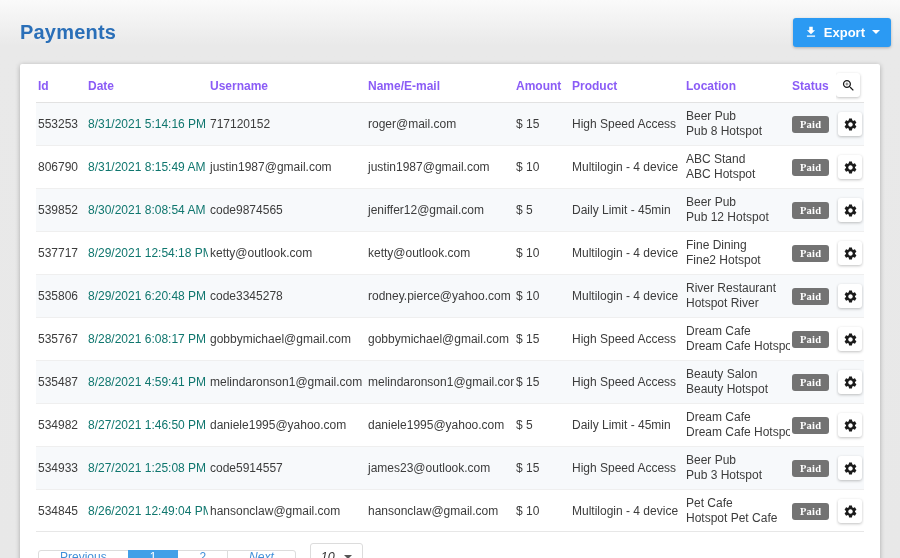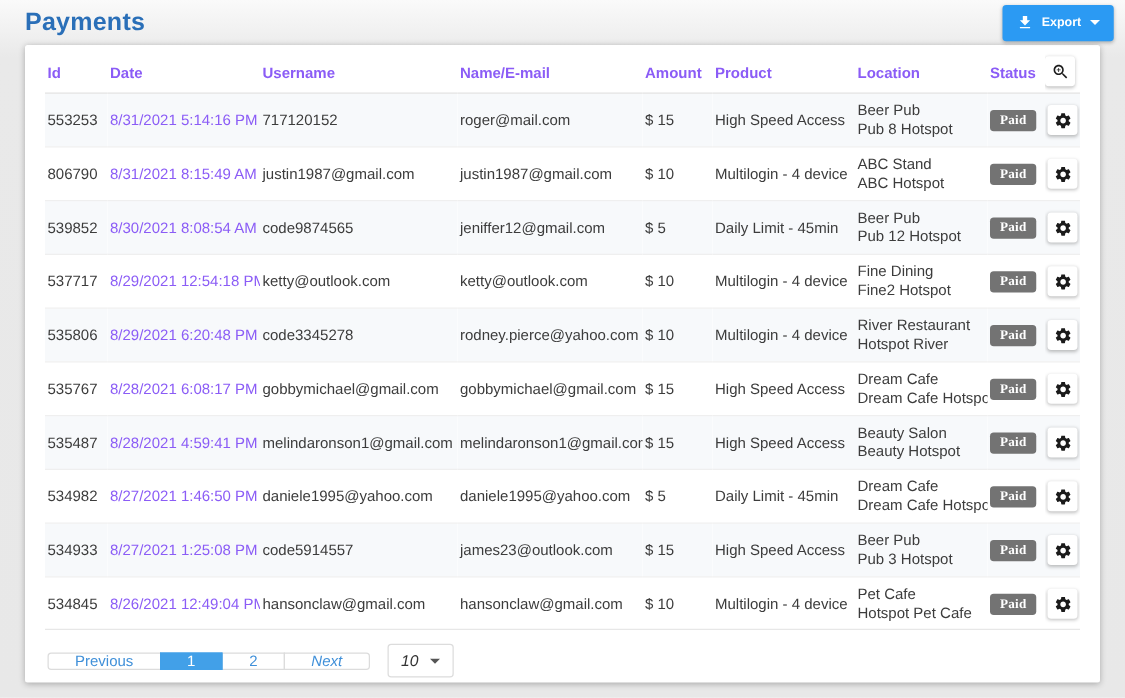--- a/index.html
+++ b/index.html
@@ -4,27 +4,27 @@
 <style>
   * { box-sizing: border-box; }
   html, body {
     margin: 0; padding: 0;
     width: 900px; height: 558px; overflow: hidden;
     font-family: "Liberation Sans", sans-serif;
     background: linear-gradient(180deg, #fafafa 0px, #e9e9e9 46px, #e8e8e8 100%);
   }
   
   .top-bar {
-    height: 36px; display: flex; align-items: center;
+    height: 64px; display: flex; align-items: center;
     justify-content: space-between; padding: 0 9px 0 20px;
   }
   .page-title { font-size: 20px; font-weight: bold; color: #2a6fb8; letter-spacing: .2px; }
   .export-btn {
     background: #2b9af3; color: #fff; border: none; border-radius: 3px;
-    height: 29px; padding: 0 11px; font-size: 10px; font-weight: bold;
+    height: 29px; padding: 0 11px; font-size: 13px; font-weight: bold;
     display: flex; align-items: center; gap: 6px; cursor: pointer;
     box-shadow: 0 1px 3px rgba(0,0,0,.25);
     font-family: "Liberation Sans", sans-serif;
   }
   .export-btn svg { display: block; }
   .caret-down {
     width: 0; height: 0; border-left: 4px solid transparent;
     border-right: 4px solid transparent; border-top: 4px solid #fff;
     display: inline-block; margin-left: 1px;
   }
@@ -45,21 +45,21 @@
   }
   thead th.th-actions { padding: 5px 0 5px; }
   tbody td {
     font-size: 12px; color: #3c3c3c; padding: 6px 4px 6px 2px;
     vertical-align: middle; border-bottom: 1px solid #efefef;
     height: 41px; white-space: nowrap; overflow: hidden;
   }
   tbody tr:nth-child(odd) { background: #f7f9fb; }
   tbody tr:nth-child(even) { background: #ffffff; }
   tbody tr:last-child td { border-bottom: none; }
-  .date-link { color: #8b5cf6; text-decoration: none; cursor: pointer; }
+  .date-link { color: #0f766e; text-decoration: none; cursor: pointer; }
   .loc-line { line-height: 15px; }
   .badge {
     background: #737373; color: #fff; font-size: 10.5px; font-weight: bold;
     padding: 3px 8px; border-radius: 3px; display: inline-block; letter-spacing: .2px; font-family: Liberation Serif, serif;
   }
   .icon-btn {
     width: 24px; height: 24px; background: #fff; border: none; border-radius: 3px;
     box-shadow: 0 1px 3px rgba(0,0,0,.25); display: flex; align-items: center;
     justify-content: center; cursor: pointer; padding: 0;
   }

